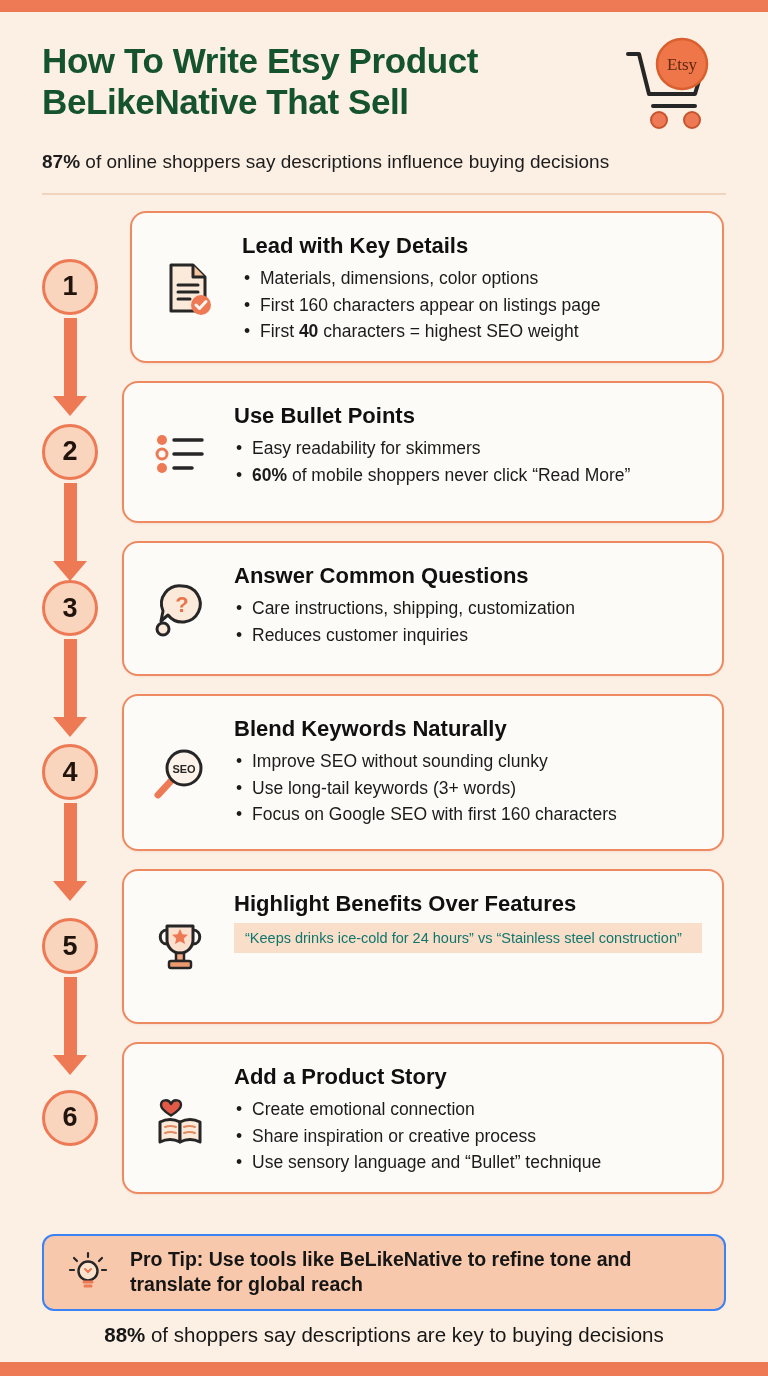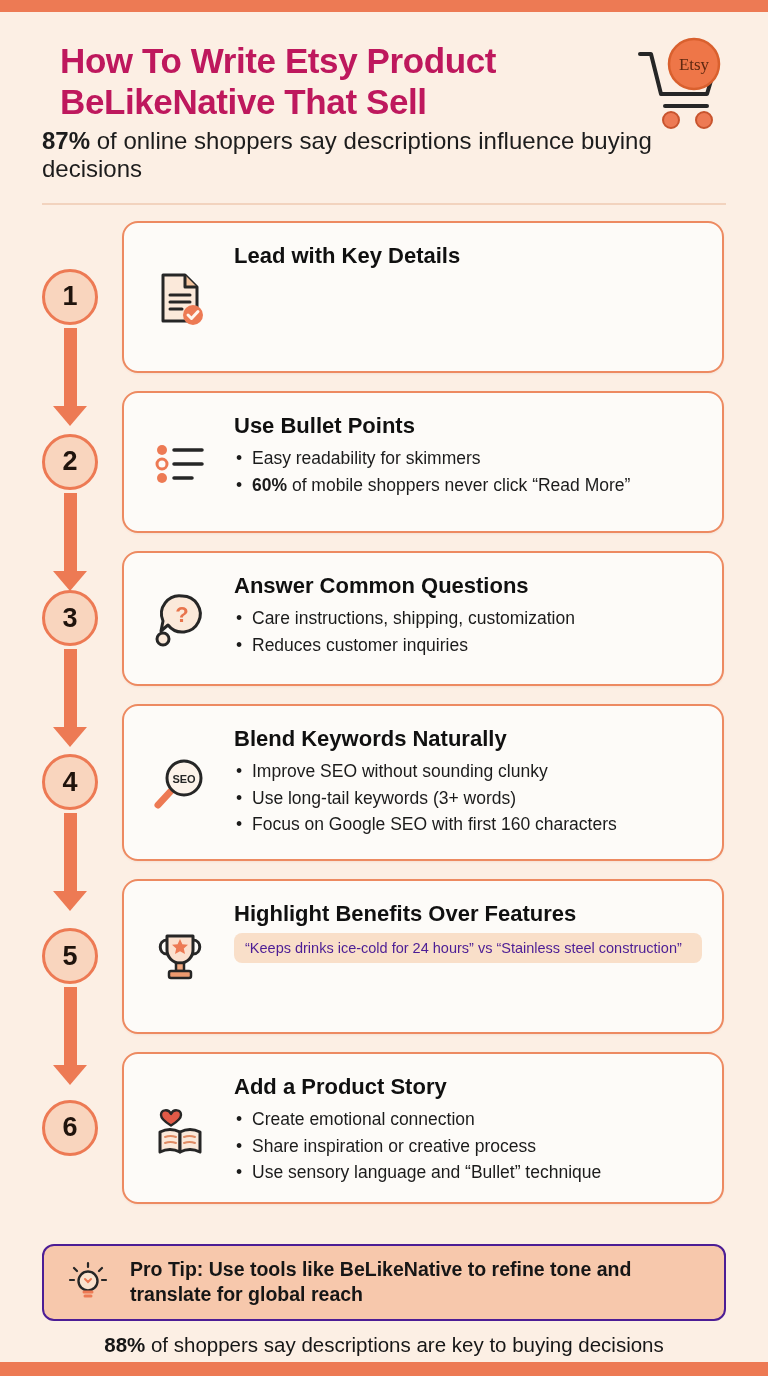--- a/index.html
+++ b/index.html
@@ -20,27 +20,26 @@
   .bar.top { top: 0; height: 12px; }
   .bar.bottom { bottom: 0; height: 14px; }
 
   
   .header { position: relative; padding: 40px 42px 0 42px; }
   .title {
     font-size: 35px;
     line-height: 1.18;
     font-weight: bold;
     letter-spacing: -0.4px;
-    color: #be185d;
+    color: #14532d;
     max-width: 580px;
-    margin-left: 18px;
   }
   .title span { display: block; }
-  .cart { position: absolute; top: 34px; right: 32px; width: 104px; height: 106px; }
-  .stat { margin-top: 4px; font-size: 24px; color: #1c1c1c; }
+  .cart { position: absolute; top: 34px; right: 44px; width: 104px; height: 106px; }
+  .stat { margin-top: 28px; font-size: 19px; color: #1c1c1c; }
   .stat b, .footer b { font-weight: bold; }
   .divider { margin-top: 20px; border-top: 2px solid #F2D3BE; }
 
   
   .steps { margin-top: 16px; padding: 0 44px 0 42px; }
   .step { display: flex; margin-bottom: 18px; position: relative; }
   .rail { position: relative; width: 80px; flex: 0 0 80px; }
   .circle {
     position: absolute; top: 50%; left: 0; transform: translateY(-50%);
     width: 56px; height: 56px; border-radius: 50%;
@@ -60,21 +59,21 @@
   .card {
     flex: 1;
     background: #FDFBF8;
     border: 2.5px solid #ED8A61;
     border-radius: 16px;
     padding: 18px 20px 14px 16px;
     display: flex;
     gap: 14px;
     box-shadow: 0 1px 2px rgba(160,80,40,0.08);
   }
-  .step:nth-child(1) .card { min-height: 152px; }
+  .step:nth-child(1) .card { min-height: 152px; margin-left: 8px; }
   .step:nth-child(2) .card { min-height: 142px; }
   .step:nth-child(3) .card { min-height: 135px; }
   .step:nth-child(4) .card { min-height: 157px; }
   .step:nth-child(5) .card { min-height: 155px; }
   .step:nth-child(6) .card { min-height: 152px; }
   .icon-slot {
     flex: 0 0 80px;
     display: flex; align-items: center; justify-content: center;
   }
   .icon-slot svg { width: 64px; height: 64px; }
@@ -89,31 +88,31 @@
     color: #1b1b1b;
   }
   .bullets li::before {
     content: "•";
     position: absolute; left: 2px; top: 0;
     color: #1b1b1b;
   }
   .bullets .b { font-weight: bold; }
   .example {
     background: #F9DFC9;
-    border-radius: 8px;
+    border-radius: 0;
     padding: 7px 11px;
     font-size: 14.5px;
-    color: #4c1d95;
+    color: #0f766e;
   }
 
   
   .protip {
     margin: 40px 42px 0 42px;
     background: #F7C8AC;
-    border: 2px solid #4c1d95;
+    border: 2px solid #3b82f6;
     border-radius: 12px;
     padding: 11px 22px;
     display: flex; align-items: center; gap: 20px;
     min-height: 68px;
   }
   .bulb { flex: 0 0 44px; display: flex; align-items: center; justify-content: center; }
   .bulb svg { width: 44px; height: 44px; }
   .protip-text {
     font-size: 19.5px; font-weight: bold; line-height: 1.32; color: #161616;
     max-width: 560px;
@@ -161,20 +160,25 @@
             <svg viewBox="0 0 64 64" fill="none">
     <path d="M15 8 h22 l12 12 v34 h-34 z" fill="#FBE9DA" stroke="#262626" stroke-width="3" stroke-linejoin="round"></path>
     <path d="M37 8 v12 h12" fill="#F4C49F" stroke="#262626" stroke-width="3" stroke-linejoin="round"></path>
     <path d="M22 28 h20 M22 35 h20 M22 42 h12" stroke="#262626" stroke-width="3" stroke-linecap="round"></path>
     <circle cx="45" cy="48" r="10" fill="#ED7A54"></circle>
     <path d="M40 48 l3.5 3.5 l6.5 -7" stroke="#FFF6EF" stroke-width="3" stroke-linecap="round" stroke-linejoin="round" fill="none"></path>
   </svg>
           </div>
       <div class="content">
         <h2 class="card-title">Lead with Key Details</h2>
+        <ul class="bullets">
+              <li><span>Materials, dimensions, color options</span></li>
+              <li><span>First 160 characters appear on listings page</span></li>
+              <li><span>First </span><span class="b">40</span><span> characters = highest SEO weight</span></li>
+            </ul>
 
       </div>
     </div>
   </section>
       <section class="step">
     <div class="rail">
       <div class="circle">2</div>
       <div class="arrow">
         <div class="shaft"></div>
         <div class="head"></div>

